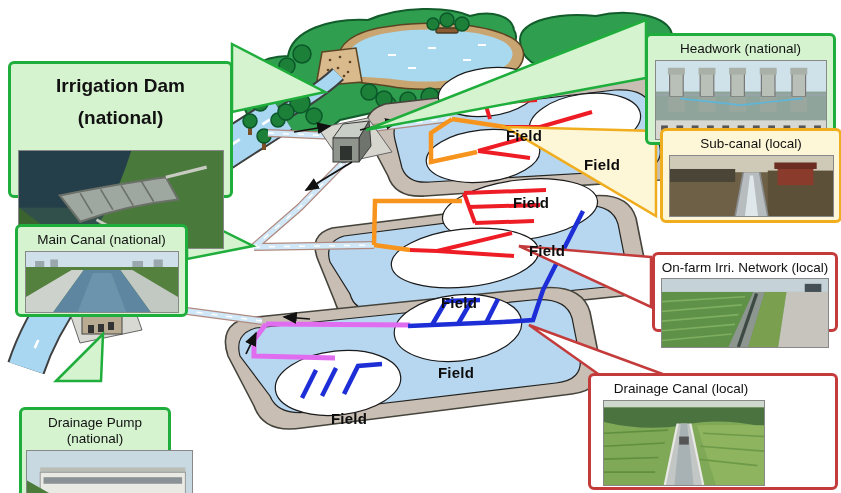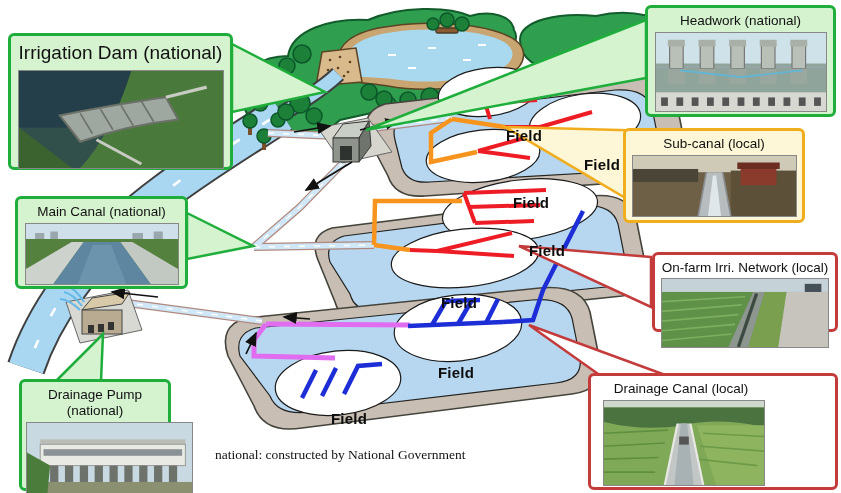--- a/index.html
+++ b/index.html
@@ -1,24 +1,24 @@
 <!DOCTYPE html>
 <html style="--national-border: #1fae3c; --national-fill: #d6f3d0; --subcanal-border: #f0ad1e; --subcanal-fill: #fdf6d7; --local-border: #c43b3b; --local-fill: #ffffff; --line-orange: #f7941d; --line-red: #ee1c25; --line-blue: #1d2ed6; --line-magenta: #e06df0; --water: #a9d7f1; --block-tan: #c9beb4; --block-blue: #b7d7f1;"><head>
 <meta charset="utf-8">
 <style>
   html,body{margin:0;padding:0;background:#fff;}
   #stage{position:relative;width:841px;height:493px;background:#fff;overflow:hidden;
          font-family:"Liberation Sans",sans-serif;}
   #diagram{position:absolute;left:0;top:0;z-index:0;}
   .cbox{position:absolute;z-index:2;box-sizing:border-box;border-radius:6px;padding:3px 4px;}
-  .cbox.national{background:var(--national-fill,#d6f3d0);border:3px solid var(--national-border,#1fae3c);}
+  .cbox.national{background:var(--national-fill,#d6f3d0);border:3px solid var(--national-border,#1fae3c);margin-top:28px;}
   .cbox.subcanal{background:var(--subcanal-fill,#fdf6d7);border:3px solid var(--subcanal-border,#f0ad1e);}
   .cbox.local{background:var(--local-fill,#ffffff);border:3px solid var(--local-border,#c43b3b);}
   .cbox .title{display:block;text-align:center;color:#111;font-size:13.5px;line-height:16px;padding:2px 0 3px;}
-  .cbox .title.big{font-size:19px;font-weight:normal;line-height:22px;padding:3px 0 6px;}
+  .cbox .title.big{font-size:19px;font-weight:bold;line-height:32px;padding:3px 0 16px;}
   .photo{display:block;margin:0 auto;border:1px solid #888;line-height:0;}
   .photo svg{display:block;}
   .field-label{position:absolute;z-index:3;font-weight:bold;font-size:15px;color:#0d0d0d;
                letter-spacing:.2px;white-space:nowrap;margin-top:40px;}
   #legend{position:absolute;left:215px;top:446px;z-index:3;font-family:"Liberation Serif",serif;
           font-size:13.5px;color:#111;line-height:17px;white-space:nowrap;}
 </style>
 </head>
 <body>
 
@@ -271,21 +271,21 @@
             <rect x="25" y="21" width="10" height="9"></rect>
             <rect x="43" y="21" width="10" height="9"></rect>
             <rect x="61" y="21" width="10" height="9"></rect>
             <rect x="79" y="21" width="10" height="9"></rect>
           </g>
       <path d="M14,22 L50,26 M50,26 L86,22" stroke="#5fb6d8" stroke-width="1"></path>
     </svg>
   </span>
 </div>
 
-<div class="cbox subcanal" style="left:623px;top:128px;width:182px;height:95px;">
+<div class="cbox subcanal" style="left:660px;top:128px;width:182px;height:95px;">
   <span class="title">Sub-canal (local)</span>
   <span class="photo" style="width:163px;height:60px;">
     <svg width="163" height="60" viewBox="0 0 100 37" preserveAspectRatio="none">
       <rect width="100" height="37" fill="#6e6046"></rect>
       <rect width="100" height="10" fill="#cfc9b8"></rect>
       <rect x="0" y="8" width="40" height="8" fill="#4a4536"></rect>
       <rect x="60" y="9" width="40" height="28" fill="#5c5038"></rect>
       <rect x="66" y="6" width="22" height="12" fill="#8a3b2c"></rect>
       <rect x="64" y="4" width="26" height="4" fill="#6b2d22"></rect>
       <polygon points="40,37 60,37 55,10 45,10" fill="#b7bcbe"></polygon>
@@ -382,16 +382,15 @@
 
 <span class="field-label" style="left:506px;top:87px;">Field</span>
 <span class="field-label" style="left:584px;top:116px;">Field</span>
 <span class="field-label" style="left:513px;top:154px;">Field</span>
 <span class="field-label" style="left:529px;top:202px;">Field</span>
 <span class="field-label" style="left:441px;top:254px;">Field</span>
 <span class="field-label" style="left:438px;top:324px;">Field</span>
 <span class="field-label" style="left:331px;top:370px;">Field</span>
 
 <div id="legend">
-  <div>national: constructed by National Government</div>
 </div>
 
 </div>
 
 </body></html>

